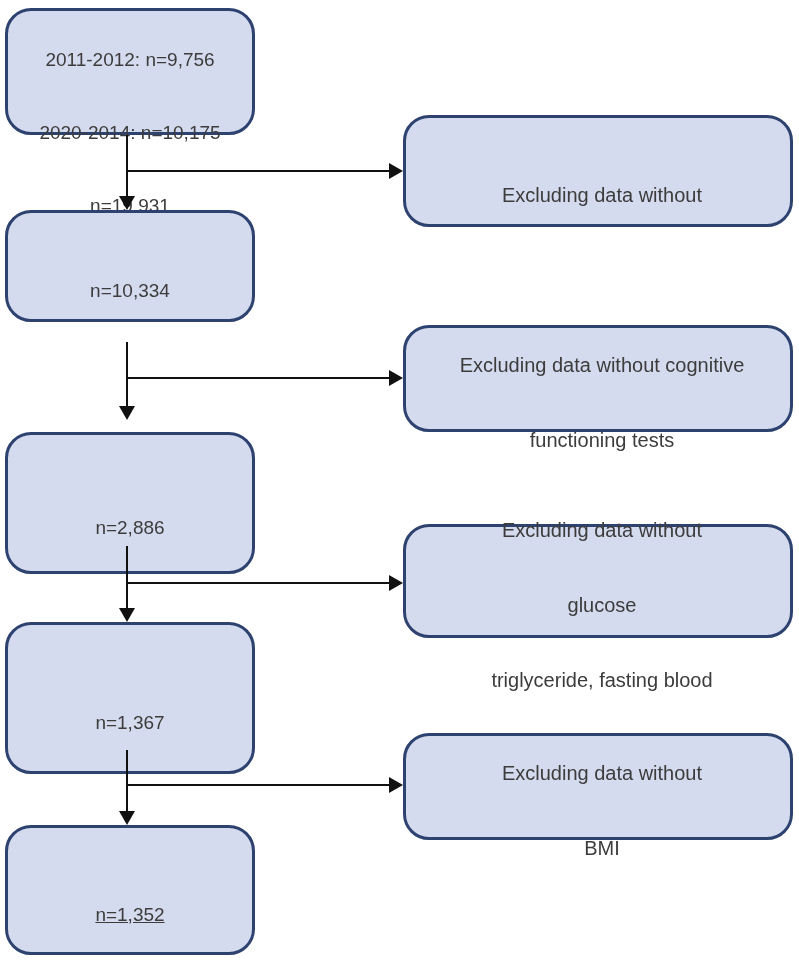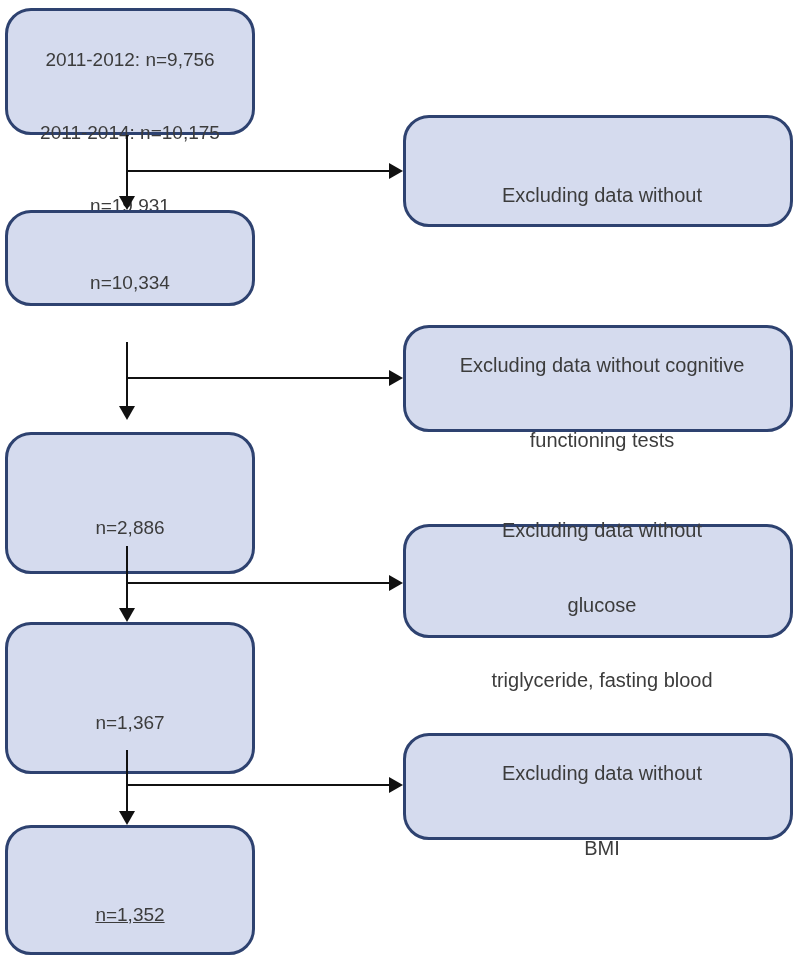--- a/index.html
+++ b/index.html
@@ -20,21 +20,21 @@
     display: flex;
     flex-direction: column;
     align-items: center;
     justify-content: center;
     text-align: center;
     color: var(--txt, #3c3c3c);
   }
   .cohort { left: 5px; width: 250px; font-size: 19px; line-height: 25px; }
   .exclusion { left: 403px; width: 390px; font-size: 20px; line-height: 27px; padding-left: 8px; }
   #cohort-0 { top: 8px;   height: 127px; }
-  #cohort-1 { top: 210px; height: 96px; }
+  #cohort-1 { top: 210px; height: 112px; }
   #cohort-2 { top: 432px; height: 142px; }
   #cohort-3 { top: 622px; height: 152px; }
   #cohort-4 { top: 825px; height: 130px; text-decoration: underline; }
   #excl-0 { top: 115px; height: 112px; }
   #excl-1 { top: 325px; height: 107px; }
   #excl-2 { top: 524px; height: 114px; }
   #excl-3 { top: 733px; height: 107px; }
   .vline, .hline {
     position: absolute;
     background: var(--arrow, #111111);
@@ -68,21 +68,21 @@
   .line { width: 100%; margin-top: 48px; }
 </style>
 </head>
 <body>
 
 <div class="canvas" style="--fill: #d5dbee; --stroke: #2e4270; --arrow: #111111; --txt: #3c3c3c;">
 
   <div class="box cohort" id="cohort-0">
     <div class="line">NHANES</div>
     <div class="line">2011-2012: n=9,756</div>
-    <div class="line">2011-2014: n=10,175</div>
+    <div class="line">2020-2014: n=10,175</div>
     <div class="line">n=19,931</div>
   </div>
   <div class="box cohort" id="cohort-1">
     <div class="line">n=10,334</div>
   </div>
   <div class="box cohort" id="cohort-2">
     <div class="line">n=2,886</div>
   </div>
   <div class="box cohort" id="cohort-3">
     <div class="line">n=1,367</div>

